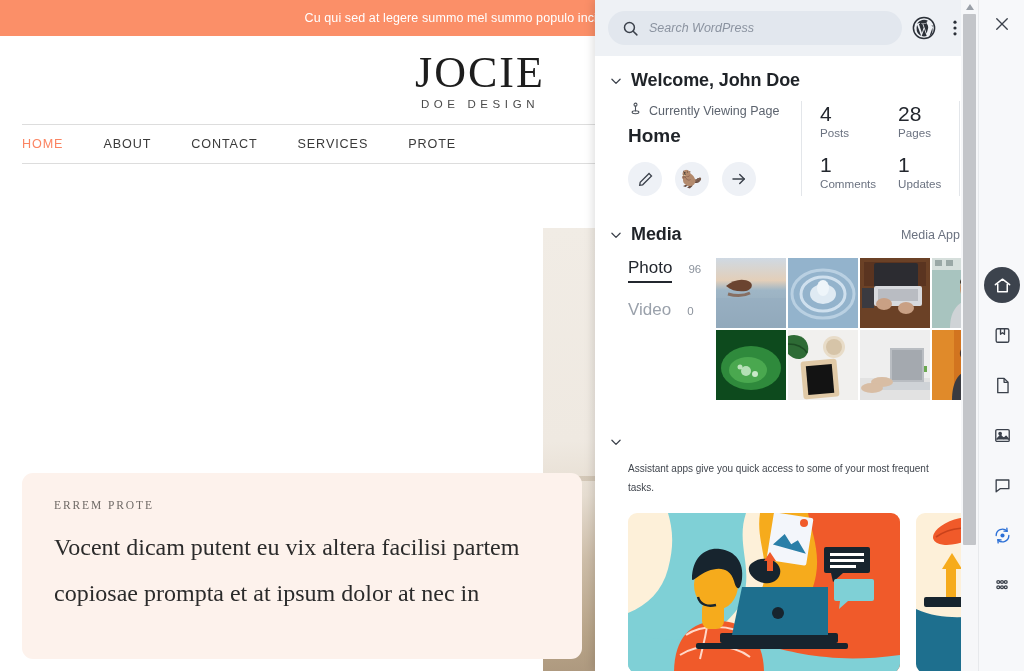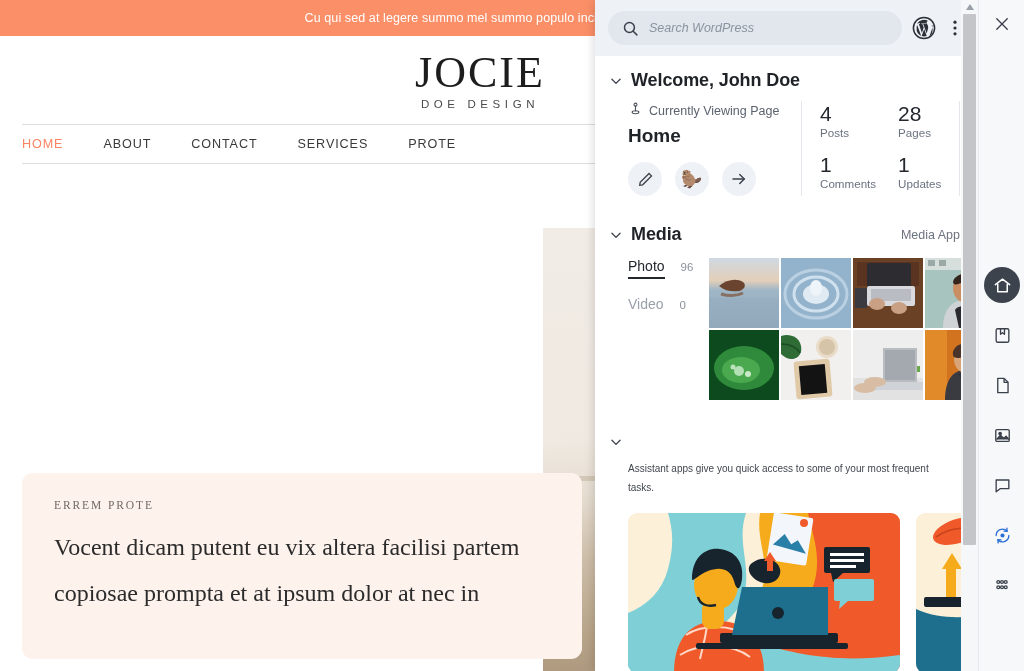--- a/index.html
+++ b/index.html
@@ -134,21 +134,21 @@
     padding:2px 14px 0 18px; margin-left:10px;
   }
   .stat-num { font-size:21px; color:#23272e; line-height:22px; }
   .stat-lbl { font-size:11.6px; color:#6b7280; margin-top:1px; }
 
   
   .media-body { display:flex; padding:13px 0 0 20px; gap:16px; }
   .media-tabs { width:72px; }
   .mtab { display:flex; align-items:baseline; gap:16px; cursor:pointer; }
   .mtab + .mtab { margin-top:17px; }
-  .mtab-label { font-size:14px; color:#9aa1ab; }
+  .mtab-label { font-size:17px; color:#9aa1ab; }
   .mtab.active .mtab-label { color:#23272e; border-bottom:2px solid #23272e; padding-bottom:3px; }
   .mtab-count { font-size:11.5px; color:#8b929c; }
   .thumbs { display:grid; grid-template-columns:repeat(4,70px); gap:2px; }
   .thumb { width:70px; height:70px; overflow:hidden; }
 
   
   .apps-desc { font-size:10px; line-height:19px; color:#41464e; padding:9px 8px 0 20px; }
   .app-cards { display:flex; gap:16px; padding:16px 0 0 20px; }
   .app-card { width:272px; height:160px; border-radius:9px; overflow:hidden; flex:0 0 auto; cursor:pointer; }
 

